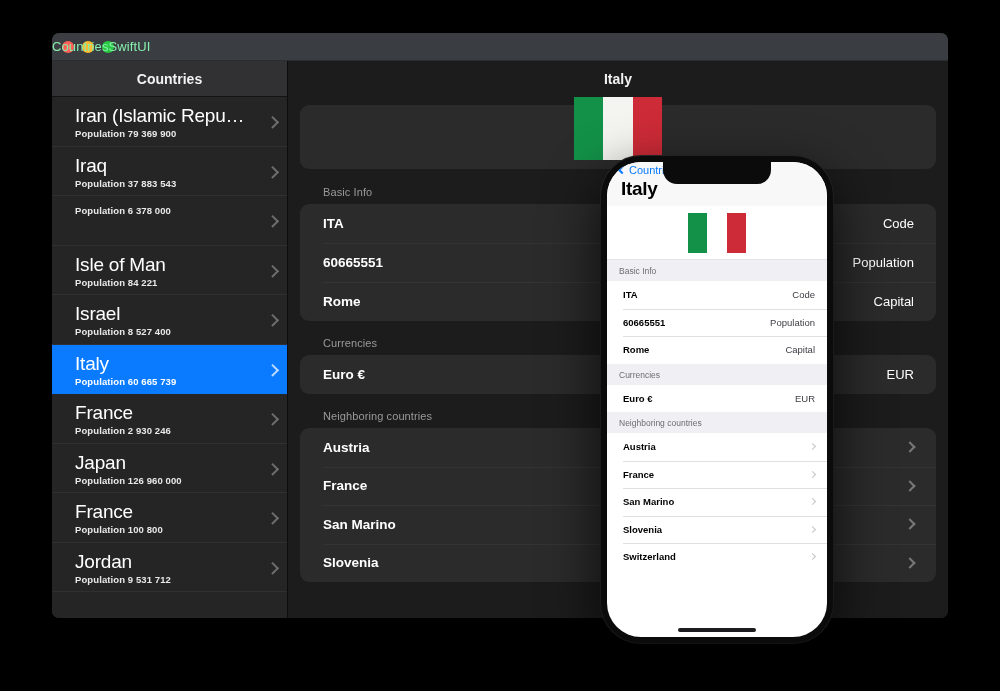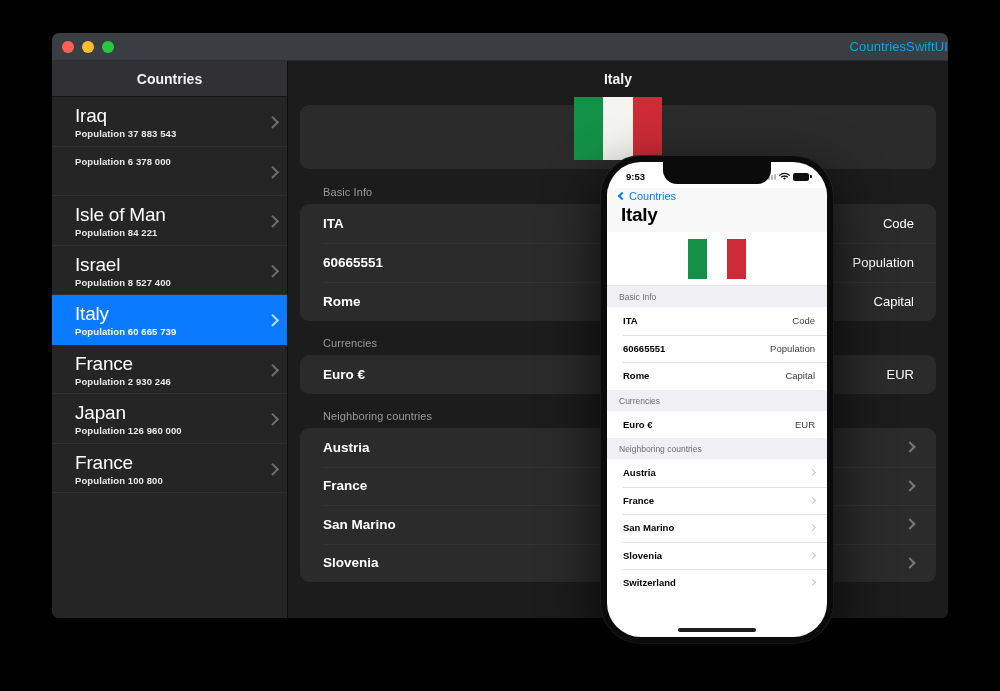--- a/index.html
+++ b/index.html
@@ -29,23 +29,23 @@
     align-items: center;
   }
   .traffic { display: flex; gap: 8px; margin-left: 10px; }
   .dot { width: 12px; height: 12px; border-radius: 50%; }
   .dot.red   { background: #ff5f57; }
   .dot.amber { background: #febc2e; }
   .dot.green { background: #28c840; }
   .win-title {
     position: absolute;
     left: 0; right: 0;
-    text-align: right;
+    text-align: left;
     font-size: 13px;
-    color: #0ea5e9;
+    color: #86efac;
     letter-spacing: 0.1px;
   }
 
   .win-body { display: flex; height: 557px; }
 
   
   .sidebar {
     width: 236px;
     background: #232323;
     border-right: 1px solid #0d0d0d;
@@ -321,20 +321,25 @@
     </div>
     <div class="win-title">CountriesSwiftUI</div>
   </div>
 
   <div class="win-body">
 
     <div class="sidebar">
       <div class="sidebar-header">Countries</div>
       <div class="sidebar-list">
 
+        <div class="country-row">
+          <div class="country-name">Iran (Islamic Repu…</div>
+          <div class="country-pop">Population 79 369 900</div>
+          <div class="row-chev"></div>
+        </div>
 
         <div class="country-row">
           <div class="country-name">Iraq</div>
           <div class="country-pop">Population 37 883 543</div>
           <div class="row-chev"></div>
         </div>
 
         <div class="country-row">
           <div class="country-pop">Population 6 378 000</div>
           <div class="row-chev"></div>
@@ -369,20 +374,25 @@
           <div class="country-pop">Population 126 960 000</div>
           <div class="row-chev"></div>
         </div>
 
         <div class="country-row">
           <div class="country-name">France</div>
           <div class="country-pop">Population 100 800</div>
           <div class="row-chev"></div>
         </div>
 
+        <div class="country-row">
+          <div class="country-name">Jordan</div>
+          <div class="country-pop">Population 9 531 712</div>
+          <div class="row-chev"></div>
+        </div>
 
       </div>
     </div>
 
     <div class="detail">
       <div class="detail-header">Italy</div>
       <div class="detail-body">
 
         <div class="flag-card">
           <div class="flag">
@@ -439,37 +449,20 @@
       </div>
     </div>
 
   </div>
 </div>
 
 <div class="phone">
   <div class="phone-screen">
     <div class="notch"></div>
 
-    <div class="status-bar">
-      <div>9:53</div>
-      <div class="status-right">
-        <div class="sig-dots">
-            <i></i>
-            <i></i>
-            <i></i>
-            <i></i>
-          </div>
-        <svg width="11" height="9" viewBox="0 0 16 12">
-          <path d="M8 10.6l2.1-2.2a3 3 0 0 0-4.2 0L8 10.6z" fill="#111"></path>
-          <path d="M8 6.2a5.6 5.6 0 0 1 4 1.7l1.3-1.4a7.4 7.4 0 0 0-10.6 0l1.3 1.4A5.6 5.6 0 0 1 8 6.2z" fill="#111"></path>
-          <path d="M8 2.3c2.7 0 5.2 1 7 2.9l1.1-1.3A11.6 11.6 0 0 0 8 .5 11.6 11.6 0 0 0-.1 3.9L1 5.2A10 10 0 0 1 8 2.3z" fill="#111"></path>
-        </svg>
-        <div class="battery"></div>
-      </div>
-    </div>
 
     <div class="phone-nav">
       <div class="back-link">
         <span class="back-chev"></span>
         <span>Countries</span>
       </div>
       <div class="phone-title">Italy</div>
     </div>
 
     <div class="phone-flag-area">

